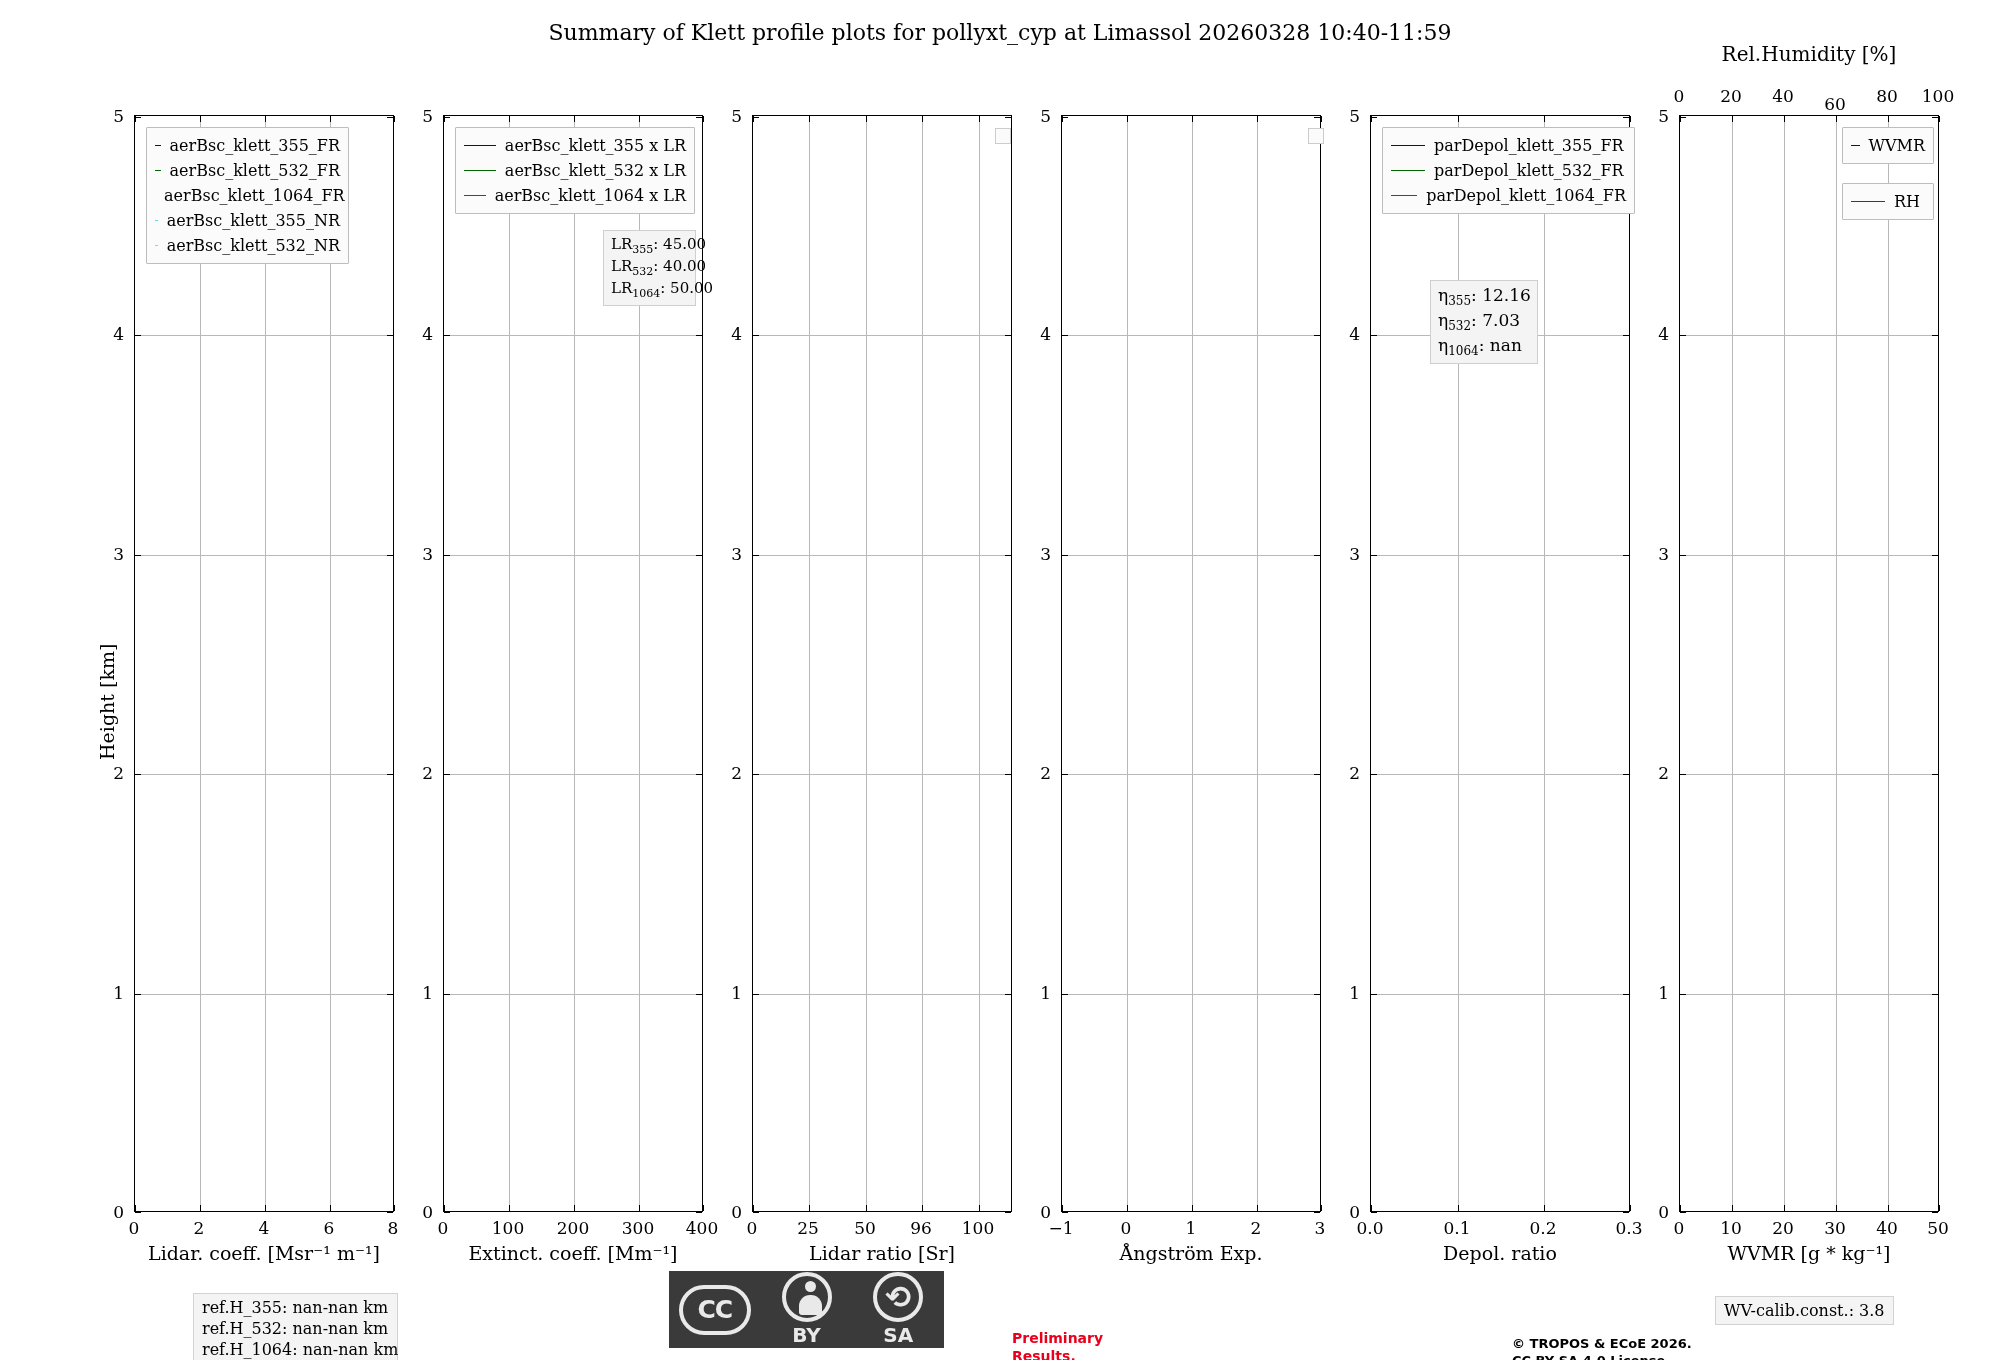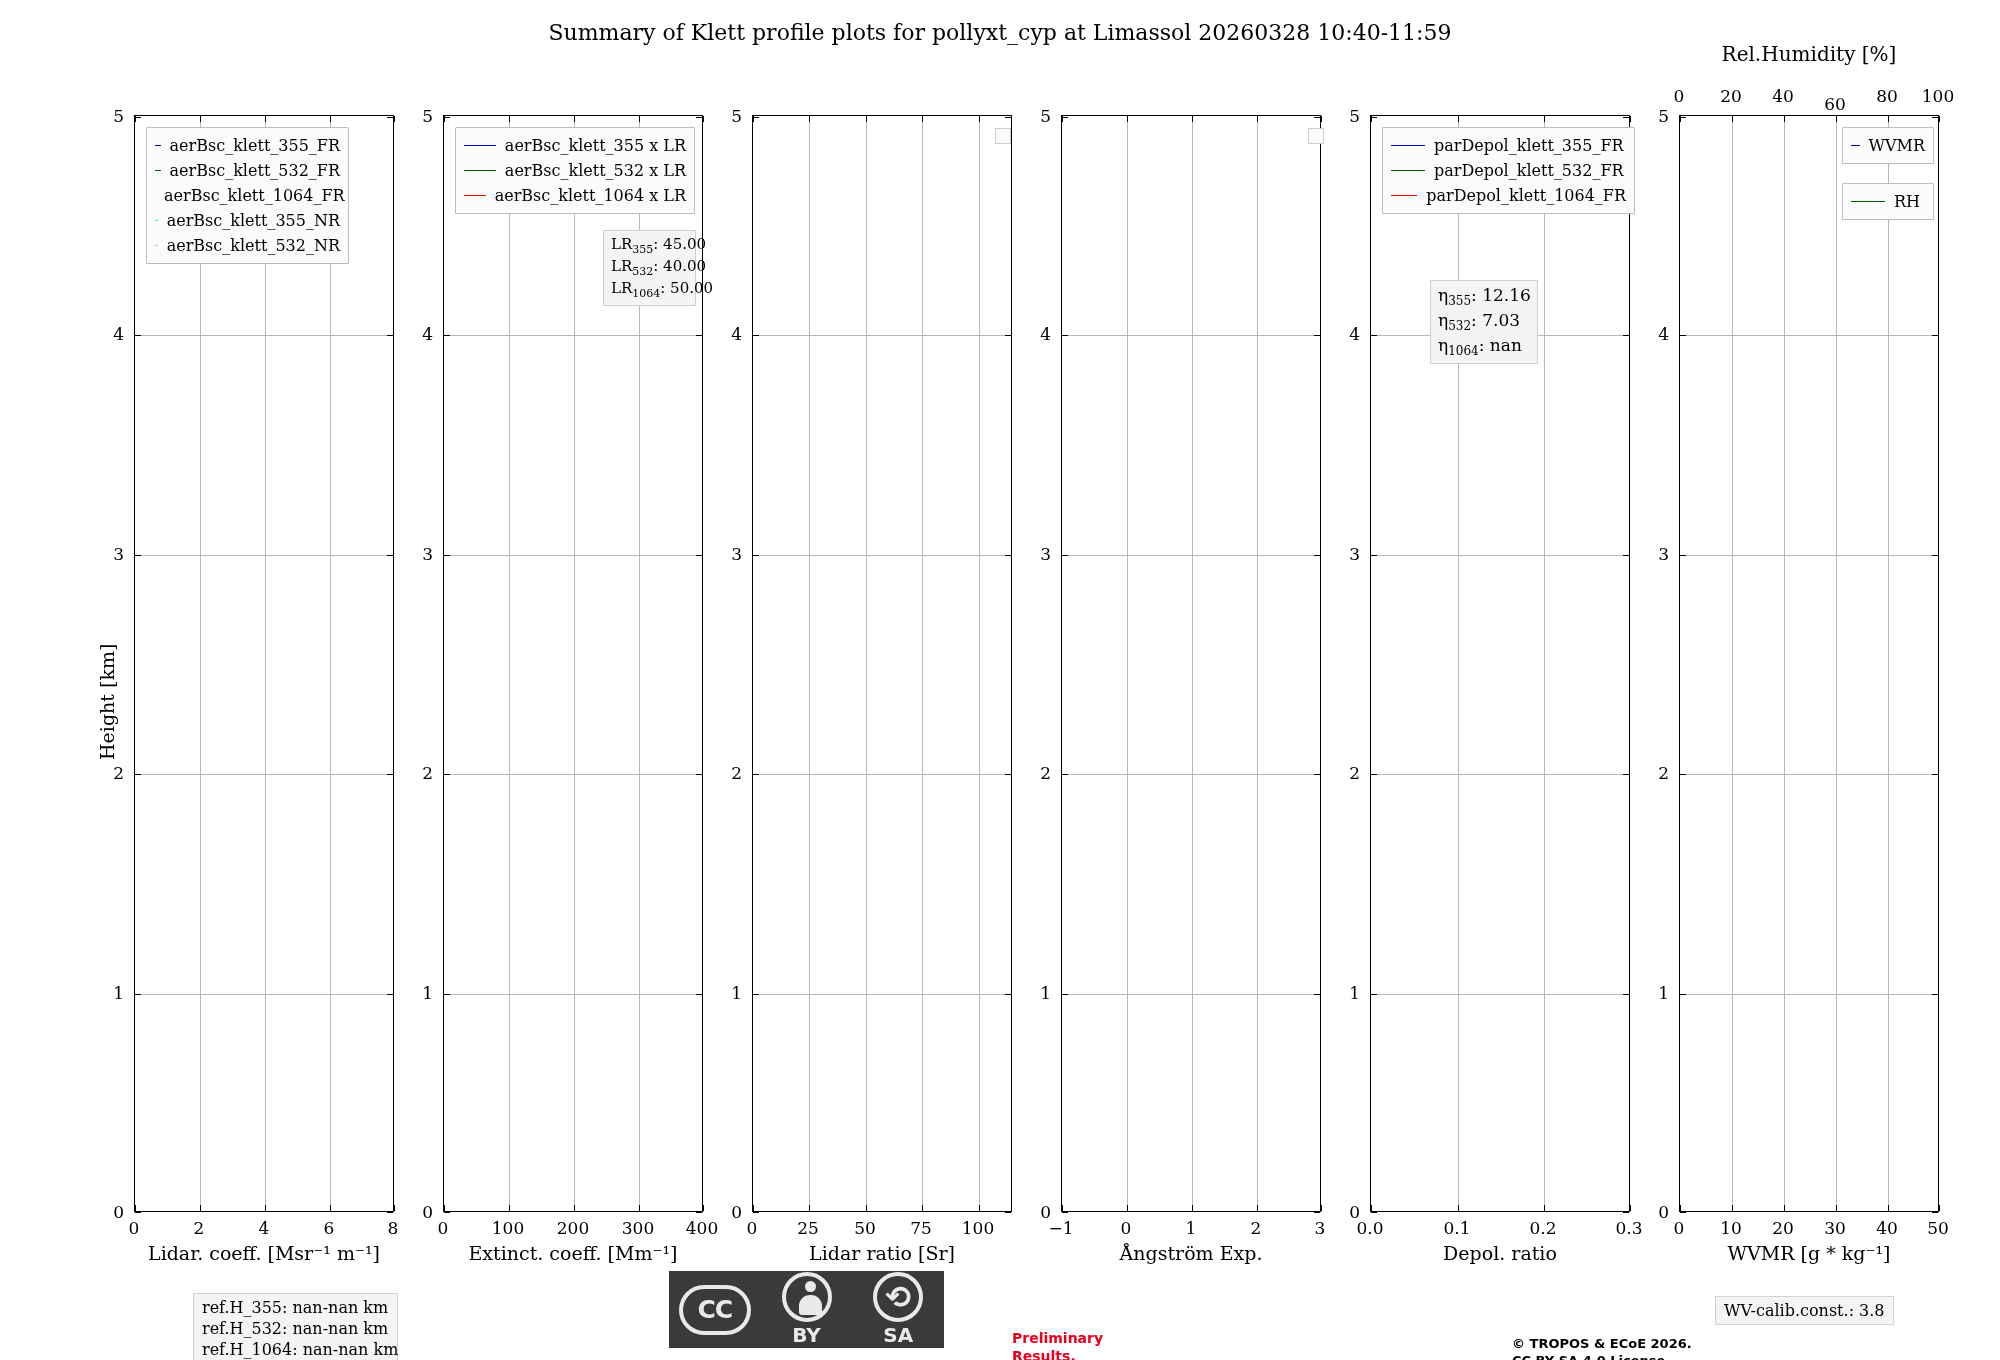--- a/index.html
+++ b/index.html
@@ -461,21 +461,21 @@
   </div>
   <div class="ytick-label" style="left:718px; top:1212px; width:24px;">0</div>
   <div class="ytick-label" style="left:718px; top:993px; width:24px;">1</div>
   <div class="ytick-label" style="left:718px; top:773px; width:24px;">2</div>
   <div class="ytick-label" style="left:718px; top:554px; width:24px;">3</div>
   <div class="ytick-label" style="left:718px; top:334px; width:24px;">4</div>
   <div class="ytick-label" style="left:718px; top:116px; width:24px;">5</div>
   <div class="xtick-label" style="left:752px; top:1218px;">0</div>
   <div class="xtick-label" style="left:808px; top:1218px;">25</div>
   <div class="xtick-label" style="left:865px; top:1218px;">50</div>
-  <div class="xtick-label" style="left:921px; top:1218px;">75</div>
+  <div class="xtick-label" style="left:921px; top:1218px;">96</div>
   <div class="xtick-label" style="left:978px; top:1218px;">100</div>
   <div class="xlabel" style="left:742px; top:1242px; width:280px;">Lidar ratio [Sr]</div>
   <div class="empty-legend" style="left:995px; top:128px;"></div>
 
   <div class="panel" style="left:1061px; top:115px; width:260px; height:1097px;">
     <div class="grid-v" style="left:65px;"></div>
     <div class="grid-v" style="left:130px;"></div>
     <div class="grid-v" style="left:195px;"></div>
     <div class="grid-h" style="top:878px;"></div>
     <div class="grid-h" style="top:658px;"></div>

